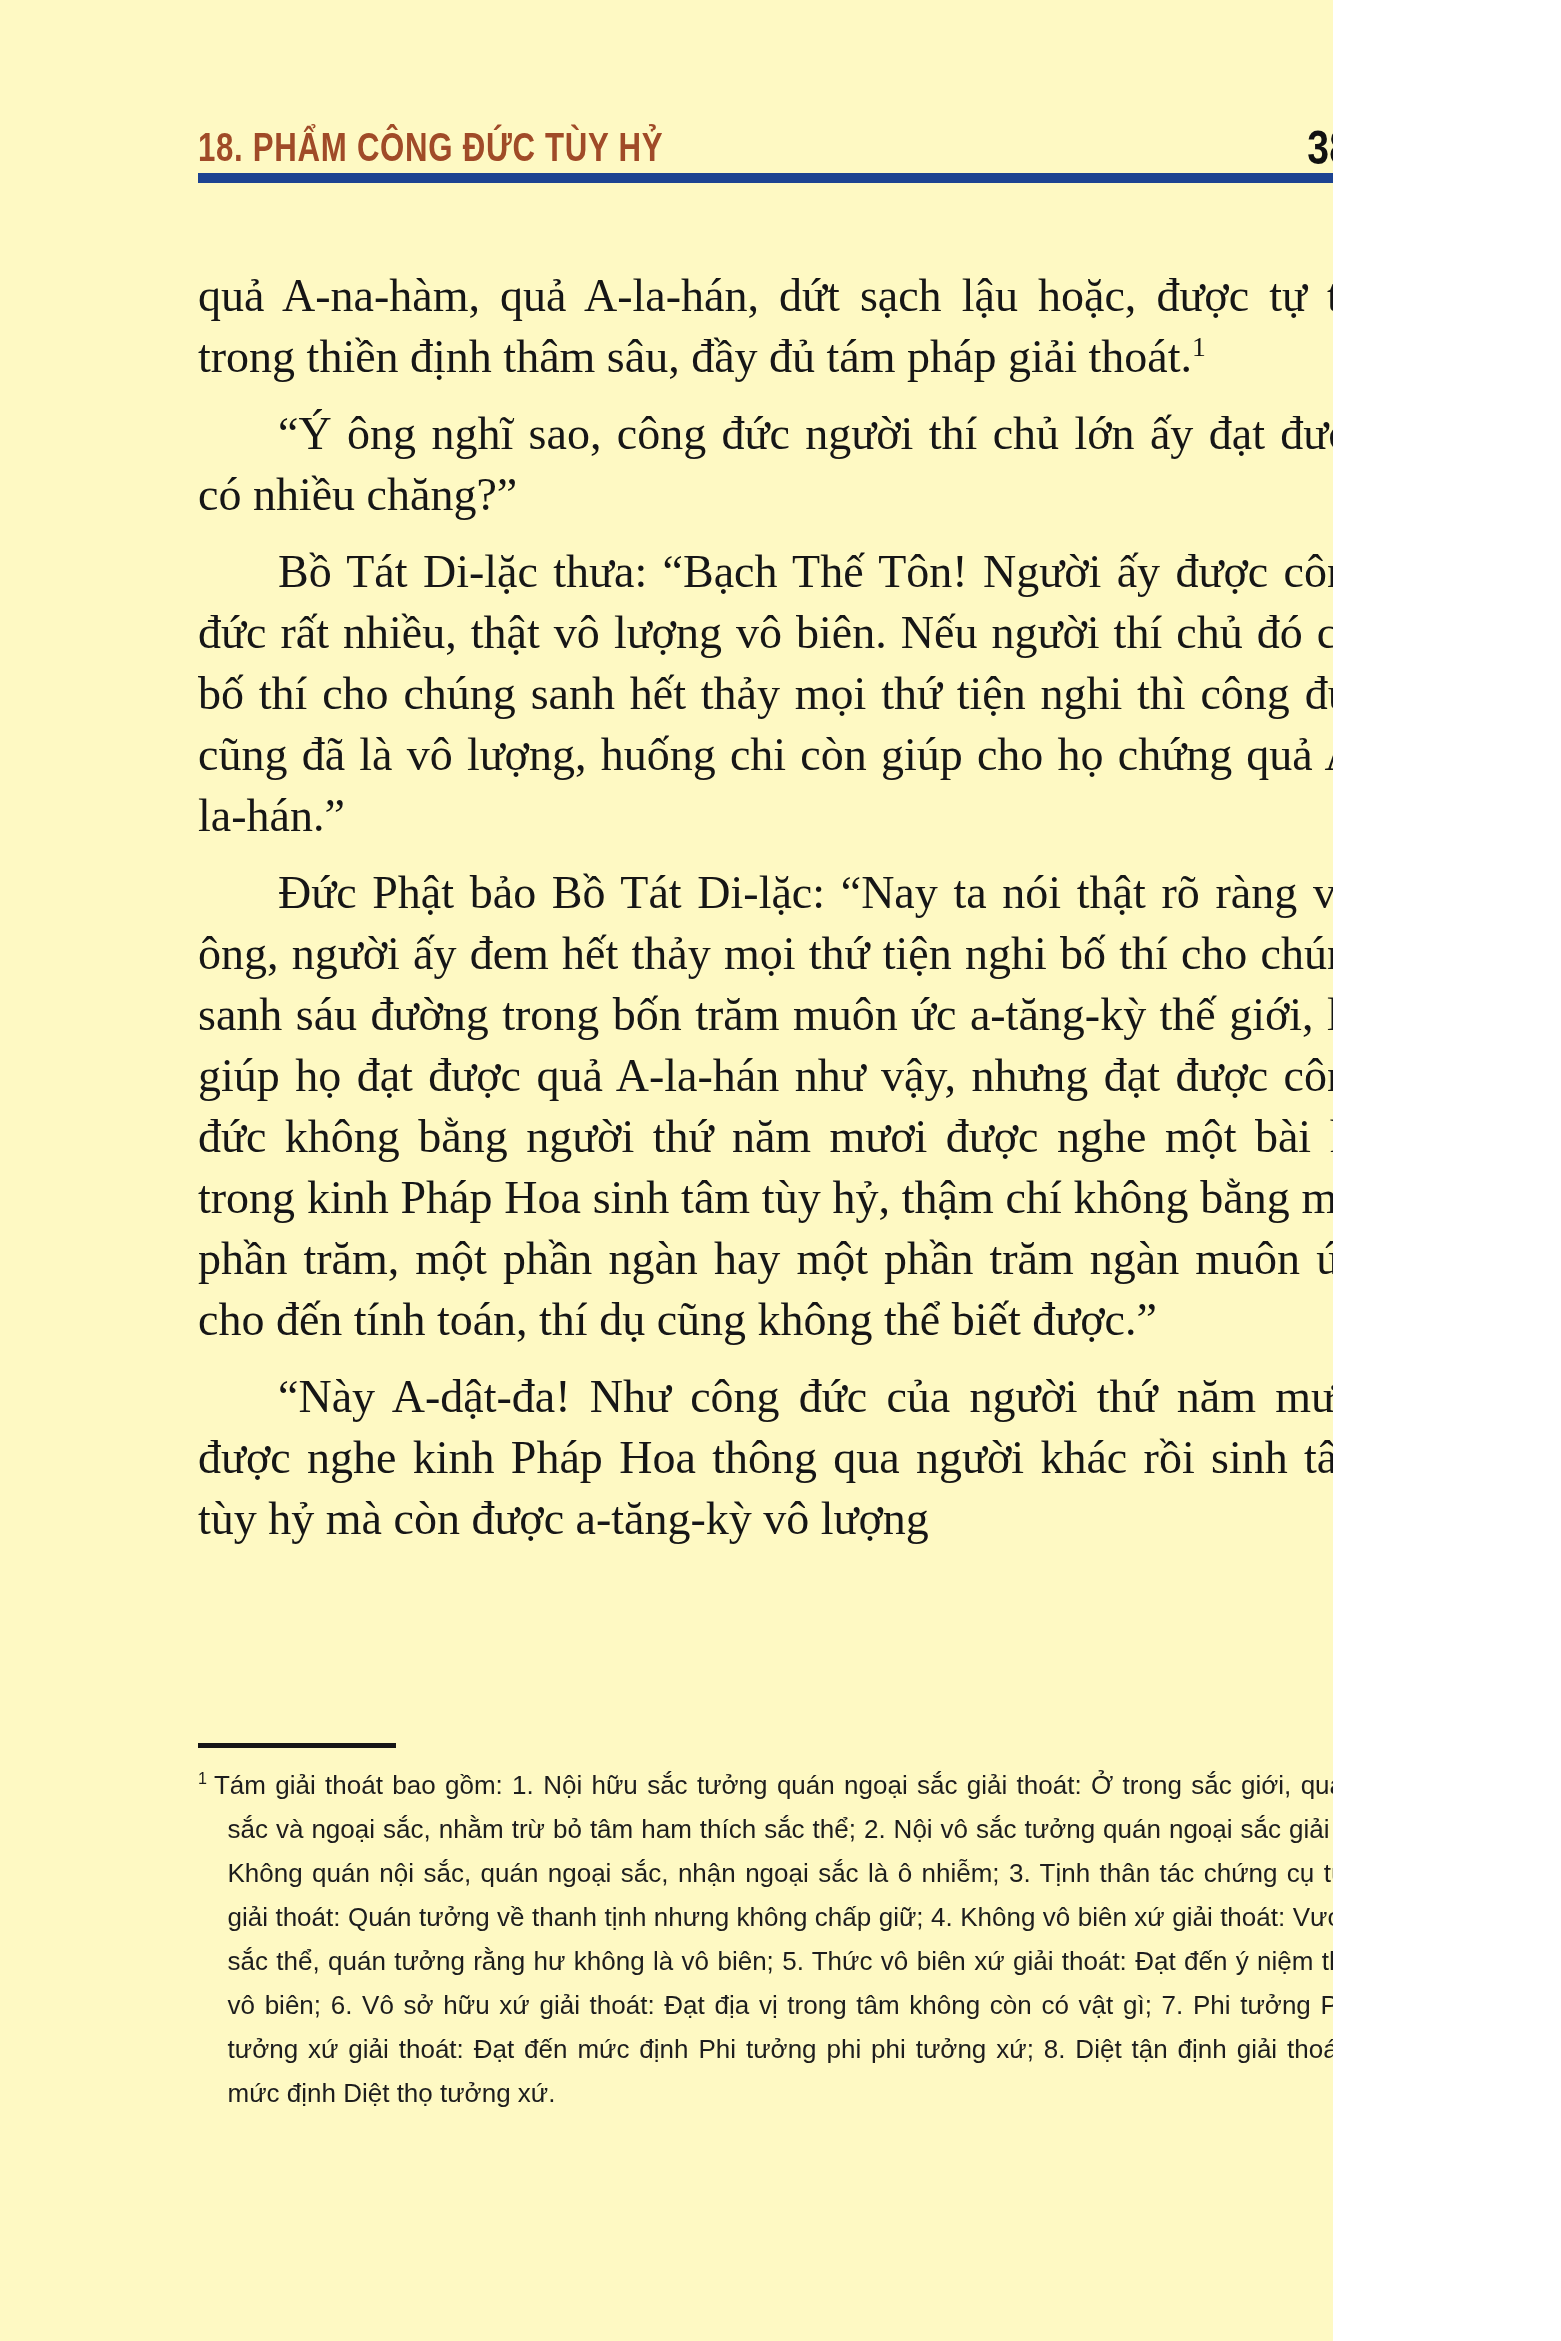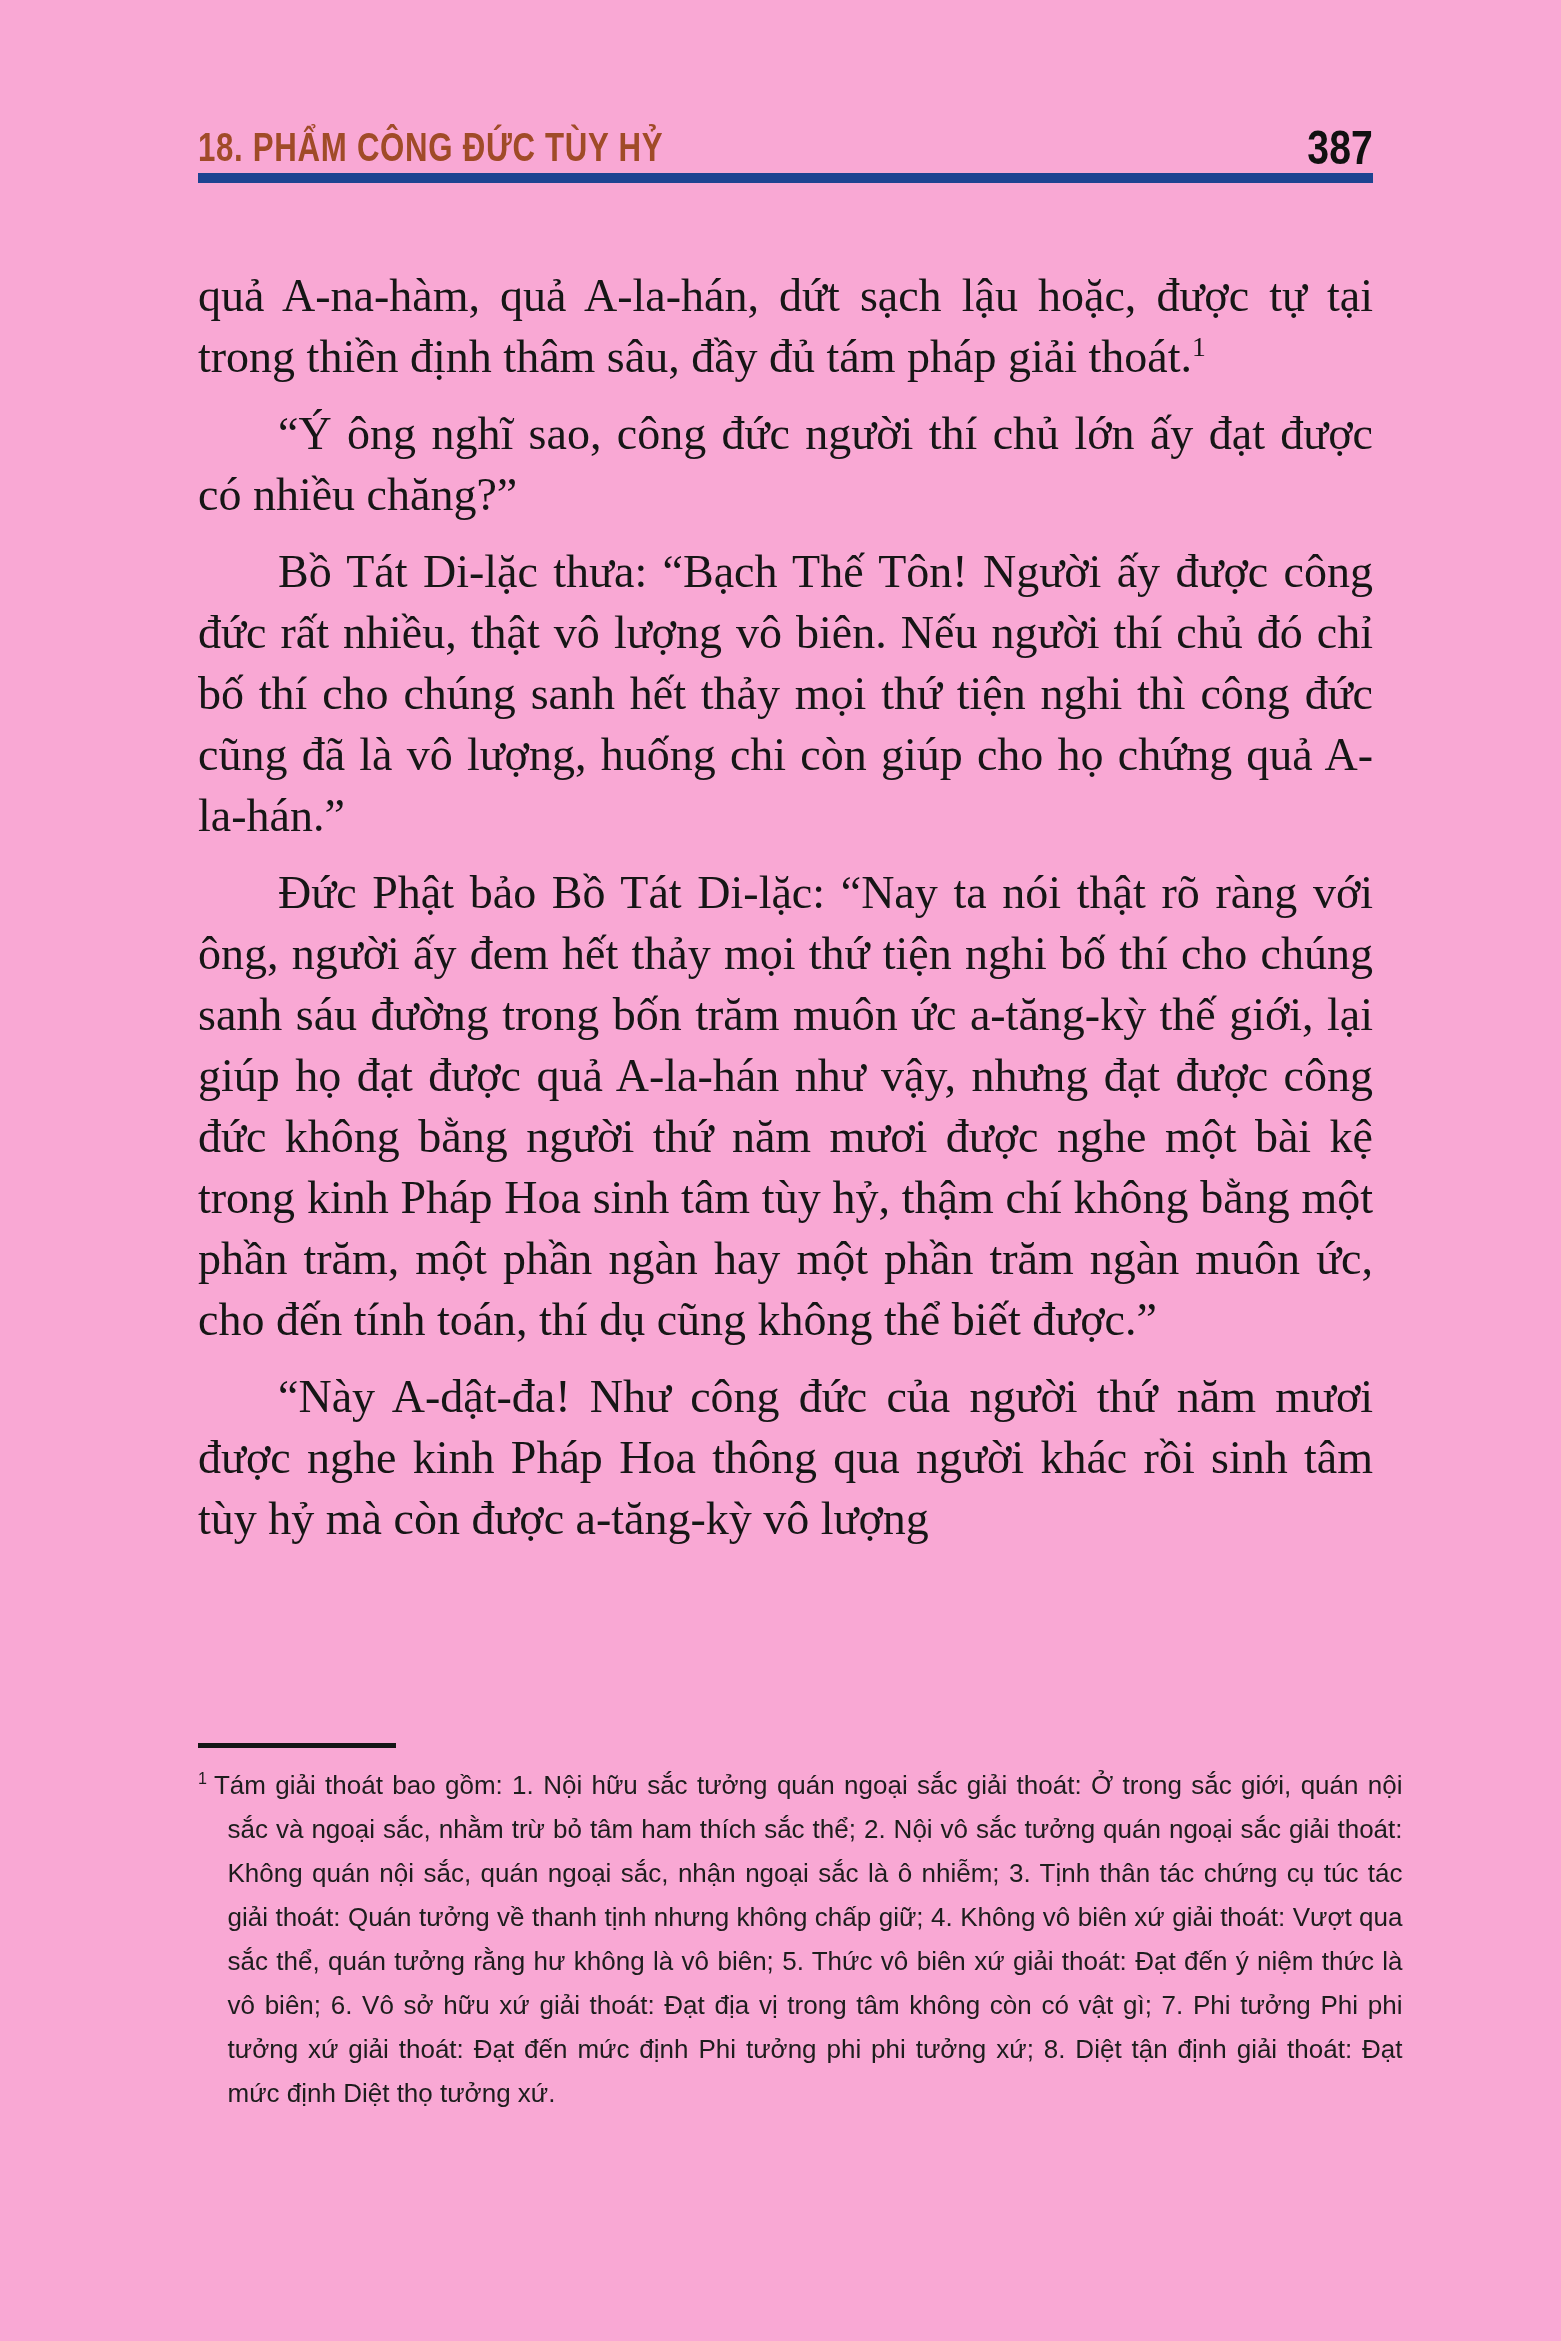--- a/index.html
+++ b/index.html
@@ -2,23 +2,23 @@
 <html lang="vi" style="--chapter-title: #a04b28; --header-rule: #1d4391; --body-text: #161616; --footnote-rule: #161616;font-size:14px"><head>
 <meta charset="utf-8">
 <style>
   html, body {
     margin: 0;
     padding: 0;
     background: #ffffff;
   }
   .page {
     position: relative;
-    width: 1561px;
+    width: 1333px;
     height: 2342px;
-    background: #f9a8d4;
+    background: #fef9c3;
     overflow: hidden;
     color: var(--body-text, #161616);
     text-decoration: underline;
   }
   
   .page-header {
     position: absolute;
     left: 198px;
     top: 111px;
     width: 1175px;

